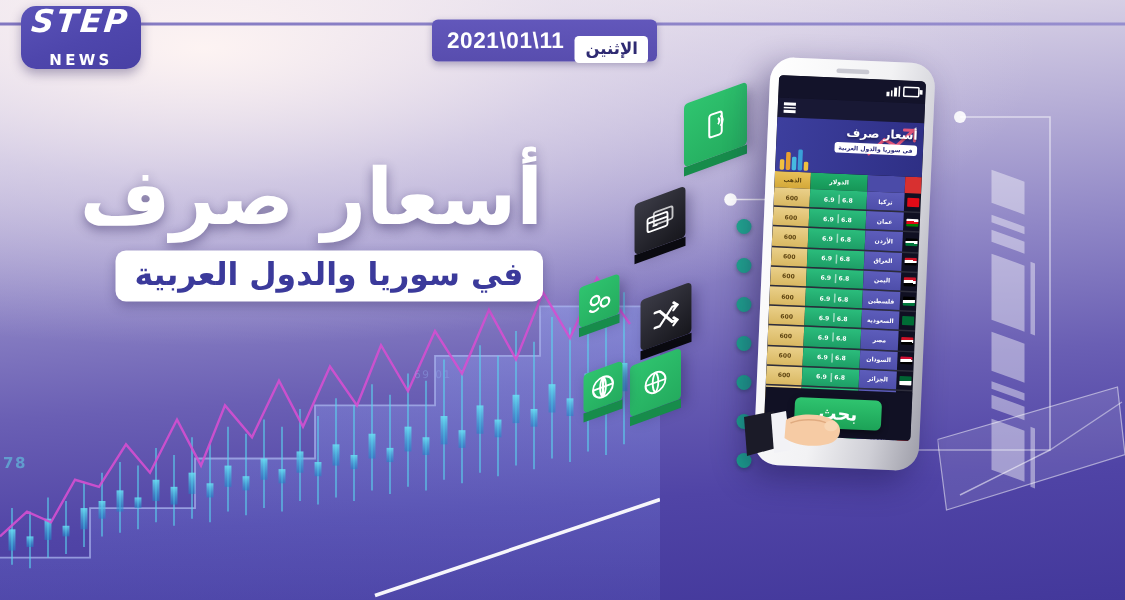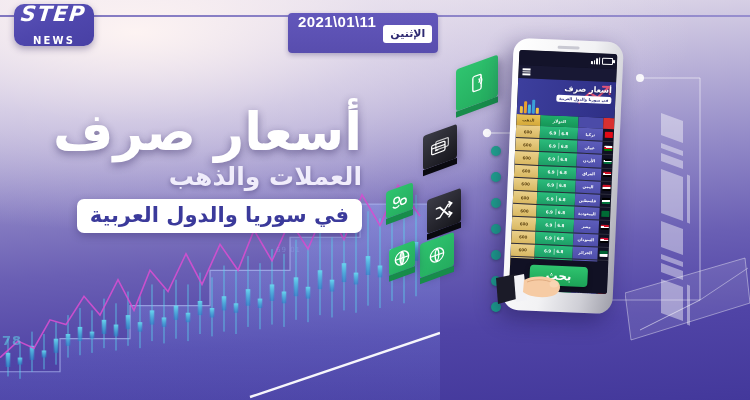--- a/index.html
+++ b/index.html
@@ -19,33 +19,33 @@
   
   .logo{position:absolute;left:14px;top:4px;width:80px;height:42px;border-radius:10px;
     background:linear-gradient(160deg,#5b53b8 0%,#4e46ac 55%,#4840a4 100%);
     box-shadow:0 3px 7px rgba(40,30,90,.35);
     display:flex;flex-direction:column;align-items:center;justify-content:center;gap:0;}
   .logo-step{color:#fff;font-weight:bold;font-size:21px;letter-spacing:1.5px;line-height:19px;
     font-family:"DejaVu Sans","Liberation Sans",sans-serif;font-style:italic;transform:skewX(-6deg);}
   .logo-news{color:#fff;font-weight:bold;font-size:10px;letter-spacing:2.2px;line-height:11px;margin-top:11px;}
 
   
-  .datebar{position:absolute;left:288px;top:13px;height:40px;border-radius:4px;
+  .datebar{position:absolute;left:288px;top:13px;height:28px;border-radius:4px;
     background:linear-gradient(180deg,#6257bb 0%,#584dae 100%);
     box-shadow:0 2px 5px rgba(40,30,90,.30);
-    display:flex;align-items:flex-start;gap:7px;padding:0 6px 0 10px;}
+    display:flex;align-items:center;gap:7px;padding:0 6px 0 10px;}
   .date-num{color:#fff;font-size:15px;font-weight:bold;letter-spacing:.4px;
     font-family:"Liberation Sans",sans-serif;}
   .date-day{background:#fff;color:#2e2a72;font-size:11px;font-weight:bold;border-radius:3px;
     padding:3px 7px;line-height:12px;margin-top:12px;}
 
   
   .chartwrap{position:absolute;left:0;bottom:0;width:440px;height:235px;overflow:hidden;}
   .chartwrap svg{position:absolute;left:0;top:0;}
-  .axis-label{position:absolute;left:2px;bottom:52px;color:#62d6e8;font-size:13px;
+  .axis-label{position:absolute;left:2px;bottom:85px;color:#62d6e8;font-size:10px;
     font-weight:bold;opacity:.55;letter-spacing:1px;}
   .axis-label2{position:absolute;left:276px;bottom:146px;color:#8fa6e8;font-size:7px;
     opacity:.45;letter-spacing:1px;}
 
   
   .headline{position:absolute;right:388px;top:104px;text-align:right;width:340px;direction:rtl;}
   .h1{color:#ffffff;font-size:52px;font-weight:bold;line-height:56px;letter-spacing:0px;
       text-shadow:0 3px 8px rgba(30,20,80,.45);white-space:nowrap;}
   .h2{color:#f0edfb;font-size:25px;font-weight:bold;line-height:30px;margin-top:2px;
       text-shadow:0 2px 5px rgba(30,20,80,.4);}
@@ -245,21 +245,20 @@
     <div class="logo-news">NEWS</div>
   </div>
 
   <div class="datebar">
     <span class="date-num">2021\01\11</span>
     <span class="date-day">الإثنين</span>
   </div>
 
   <div class="headline">
     <div class="h1">أسعار صرف</div>
-    <div class="h2">العملات والذهب</div>
     <div class="h3wrap">
       <div class="h3">في سوريا والدول العربية</div>
     </div>
   </div>
 
   <svg class="wire">
     <path d="M487 133 L537 133 L537 75" stroke="#ffffff" stroke-width="1.1" fill="none" opacity=".85"></path>
     <circle cx="487" cy="133" r="4.2" fill="#ffffff" opacity=".95"></circle>
     <path d="M640 78 L700 78 L700 300 L640 330" stroke="#ffffff" stroke-width="1" fill="none" opacity=".55"></path>
     <circle cx="640" cy="78" r="4" fill="#ffffff" opacity=".9"></circle>

